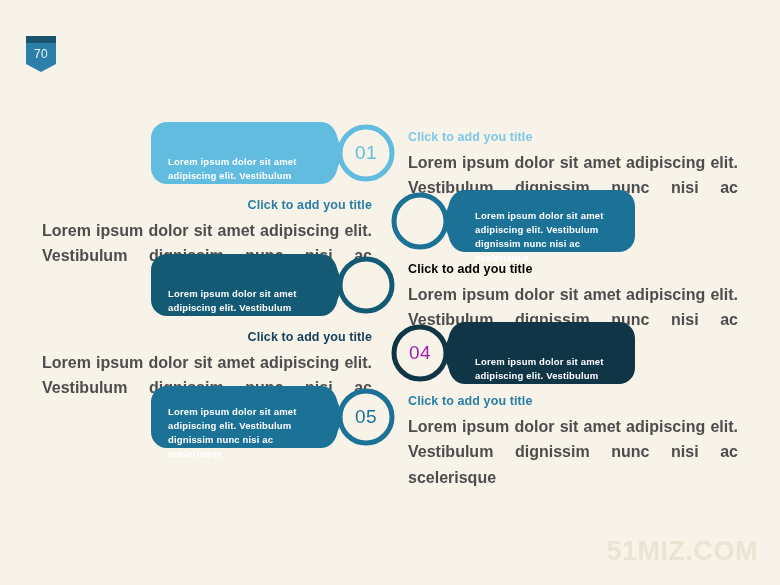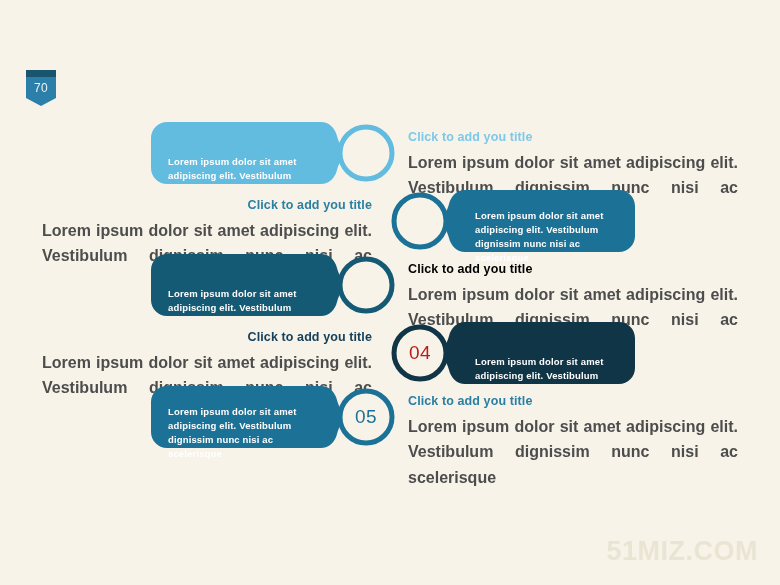--- a/index.html
+++ b/index.html
@@ -13,21 +13,21 @@
   body {
     background: #f7f3e9;
     font-family: "Liberation Sans", sans-serif;
     position: relative;
   }
 
   
   #page-badge {
     position: absolute;
     left: 26px;
-    top: 70px;
+    top: 36px;
     width: 30px;
     height: 36px;
   }
   #page-badge .badge-cap {
     position: absolute;
     left: 0; top: 0;
     width: 30px;
     height: 8px;
     background: #1a5570;
   }
@@ -152,20 +152,21 @@
 <div class="row row-1">
   <div class="unit unit-left">
     <svg viewBox="0 0 246 62">
       <path d="M16,0 H170 C178,0 184,6 186,14 C188,22 192,26 192,31 C192,36 188,40 186,48 C184,56 178,62 170,62 H16 C7.2,62 0,54.8 0,46 V16 C0,7.2 7.2,0 16,0 Z" fill="#62bce0"></path>
       <circle cx="215" cy="31" r="26" fill="#f7f3e9" stroke-width="5" stroke="#62bce0"></circle>
     </svg>
     <div class="pill-text">
       <span>Lorem ipsum dolor sit amet</span>
       <span>adipiscing elit. Vestibulum</span>
     </div>
+    <div class="circle-num" style="color: rgb(98, 188, 224);">01</div>
   </div>
   <div class="txt txt-right">
     <div class="title" style="color: rgb(126, 200, 232);">Click to add you title</div>
     <div class="body">Lorem ipsum dolor sit amet adipiscing elit. Vestibulum dignissim nunc nisi ac scelerisque</div>
   </div>
 </div>
 
 <div class="row row-2">
   <div class="unit unit-right">
     <svg viewBox="0 0 246 62">
@@ -205,21 +206,21 @@
 <div class="row row-4">
   <div class="unit unit-right">
     <svg viewBox="0 0 246 62">
       <path d="M230,0 H76 C68,0 62,6 60,14 C58,22 54,26 54,31 C54,36 58,40 60,48 C62,56 68,62 76,62 H230 C238.8,62 246,54.8 246,46 V16 C246,7.2 238.8,0 230,0 Z" fill="#0f3547"></path>
       <circle cx="31" cy="31" r="26" fill="#f7f3e9" stroke-width="5" stroke="#0f3547"></circle>
     </svg>
     <div class="pill-text">
       <span>Lorem ipsum dolor sit amet</span>
       <span>adipiscing elit. Vestibulum</span>
     </div>
-    <div class="circle-num" style="color: #b91c1c;">04</div>
+    <div class="circle-num" style="color: #a21caf;">04</div>
   </div>
   <div class="txt txt-left">
     <div class="title" style="color: rgb(23, 64, 90);">Click to add you title</div>
     <div class="body">Lorem ipsum dolor sit amet adipiscing elit. Vestibulum dignissim nunc nisi ac scelerisque</div>
   </div>
 </div>
 
 <div class="row row-5">
   <div class="unit unit-left">
     <svg viewBox="0 0 246 62">

